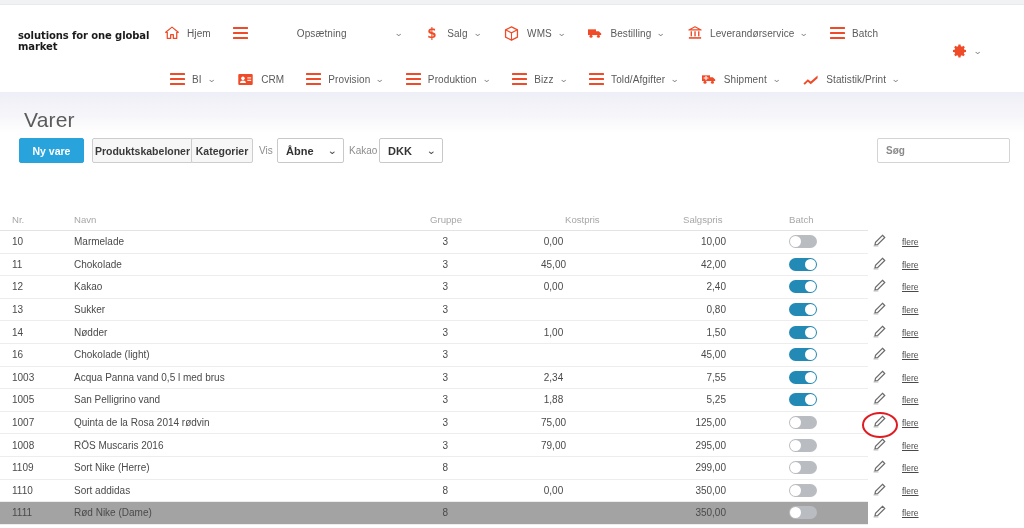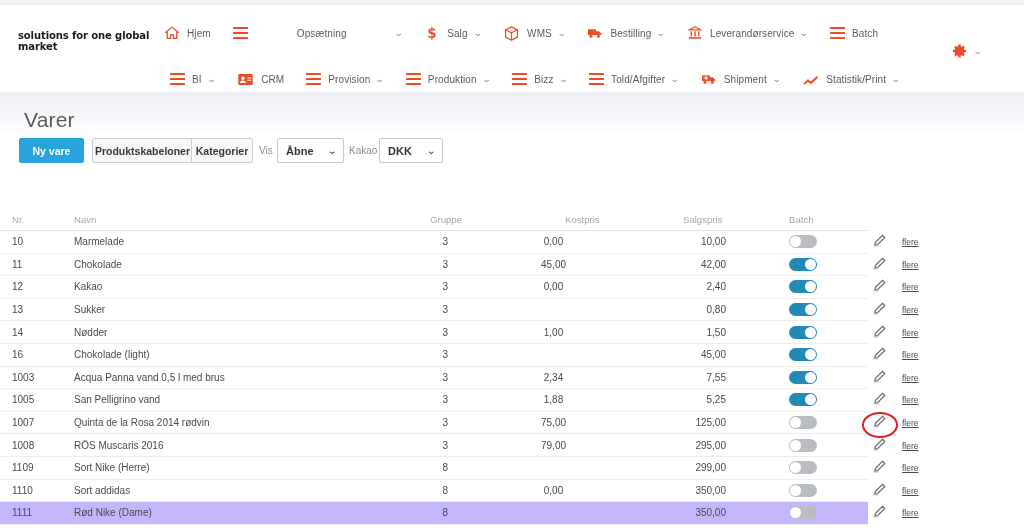--- a/index.html
+++ b/index.html
@@ -233,21 +233,21 @@
   .toggle.on .knob { left: 16px; }
 
   .flere {
     font-size: 8.5px;
     color: #4a4a4a;
     text-decoration: underline;
     cursor: pointer;
   }
   .editicon { cursor: pointer; display: block; }
 
-  .row-alt { background: #c4b5fd; }
+  .row-alt { background: #a3a3a3; }
 
   
   .annot-circle {
     position: absolute;
     left: 862px; top: 412px;
     width: 36px; height: 26px;
     border: 2.6px solid #e01b22;
     border-radius: 50%;
     pointer-events: none;
   }
@@ -442,20 +442,24 @@
       <span class="selval">Åbne</span>
       <span class="selcaret">⌄</span>
     </div>
 
     <div class="filter-label" id="lbl-valuta">Kakao</div>
     <div class="selwrap" id="sel-valuta">
       <span class="selval">DKK</span>
       <span class="selcaret">⌄</span>
     </div>
 
+    <div class="searchwrap">
+      <input type="text" placeholder="Søg" style="">
+
+    </div>
   </div>
 
   <div class="table">
     <div class="trow thead">
       <div class="cell c-nr">Nr.</div>
       <div class="cell c-navn">Navn</div>
       <div class="cell c-gruppe">Gruppe</div>
       <div class="cell c-kost">Kostpris</div>
       <div class="cell c-salg">Salgspris</div>
       <div class="cell c-batch">Batch</div>

